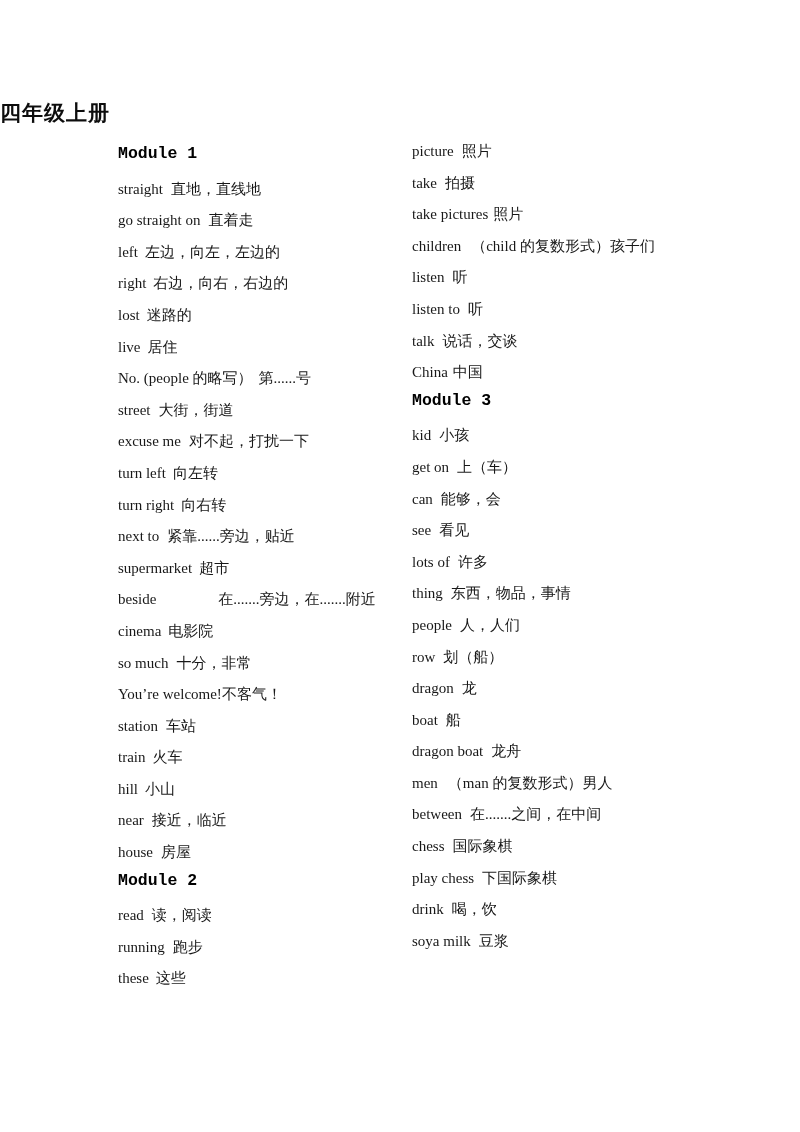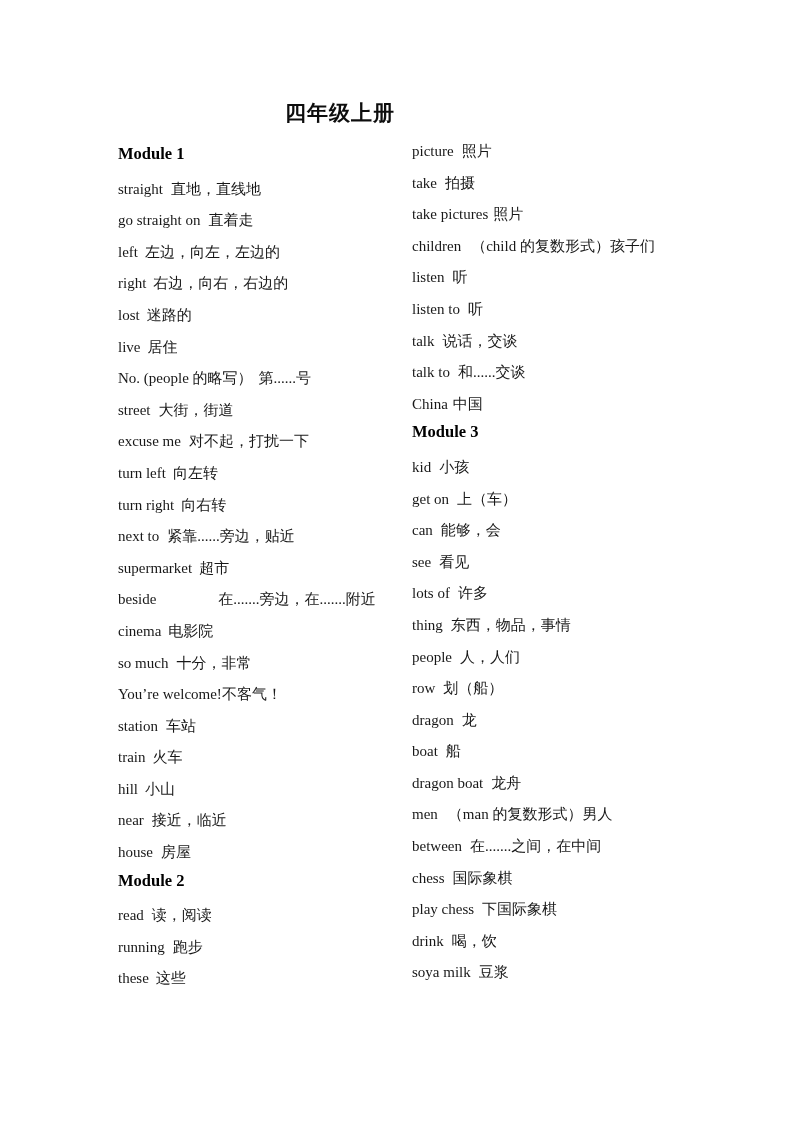--- a/index.html
+++ b/index.html
@@ -20,21 +20,21 @@
     position: absolute;
     inset: 0;
     background: #ffffff;
   }
 
   .doc-title {
     position: absolute;
     top: 99px;
     left: 0;
     width: 680px;
-    text-align: center;
+    text-align: left;
     font-size: 21px;
     font-weight: bold;
     letter-spacing: 1px;
     color: #0d0d0d;
     white-space: nowrap;
   }
 
   .columns {
     position: absolute;
     top: 146px;
@@ -53,20 +53,21 @@
     font-size: 16.5px;
     font-weight: bold;
     color: #000000;
     line-height: 1;
     margin: 0;
     padding: 0;
     height: 31.6px;
     display: flex;
     align-items: flex-start;
     white-space: nowrap;
+    font-family: Liberation Mono, monospace;
   }
 
   .entry {
     font-size: 15px;
     color: #181818;
     height: 31.6px;
     line-height: 1;
     display: flex;
     align-items: flex-start;
     white-space: nowrap;
@@ -254,25 +255,20 @@
             <span class="en">listen to</span>
             <span class="gap" style="width: 8px;"></span>
             <span class="zh">听</span>
           </div>
           <div class="entry">
             <span class="en">talk</span>
             <span class="gap" style="width: 8px;"></span>
             <span class="zh">说话，交谈</span>
           </div>
           <div class="entry">
-            <span class="en">talk to</span>
-            <span class="gap" style="width: 8px;"></span>
-            <span class="zh">和......交谈</span>
-          </div>
-          <div class="entry">
             <span class="en">China</span>
             <span class="gap" style="width: 5px;"></span>
             <span class="zh">中国</span>
           </div>
           <div class="module-head">Module 3</div>
           <div class="entry">
             <span class="en">kid</span>
             <span class="gap" style="width: 8px;"></span>
             <span class="zh">小孩</span>
           </div>

